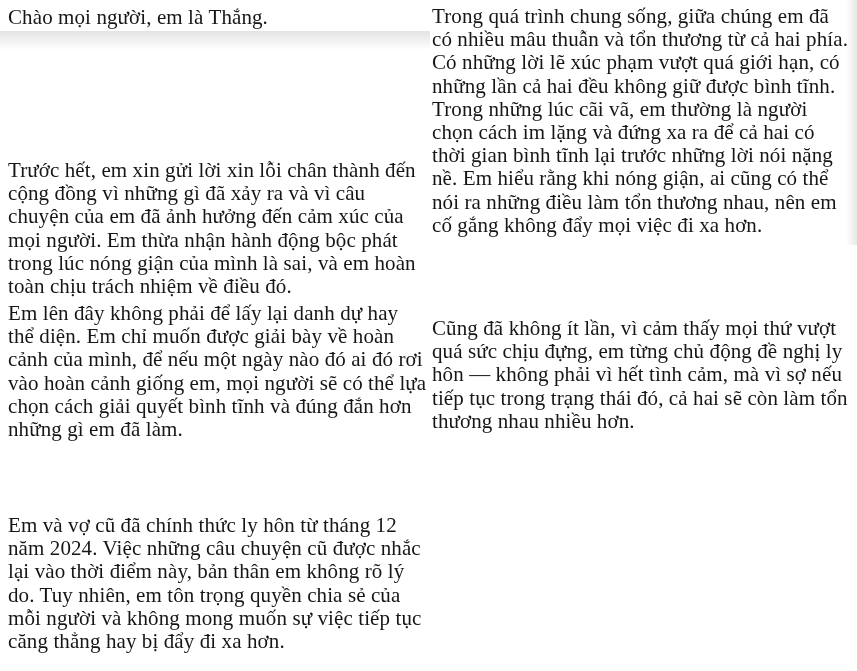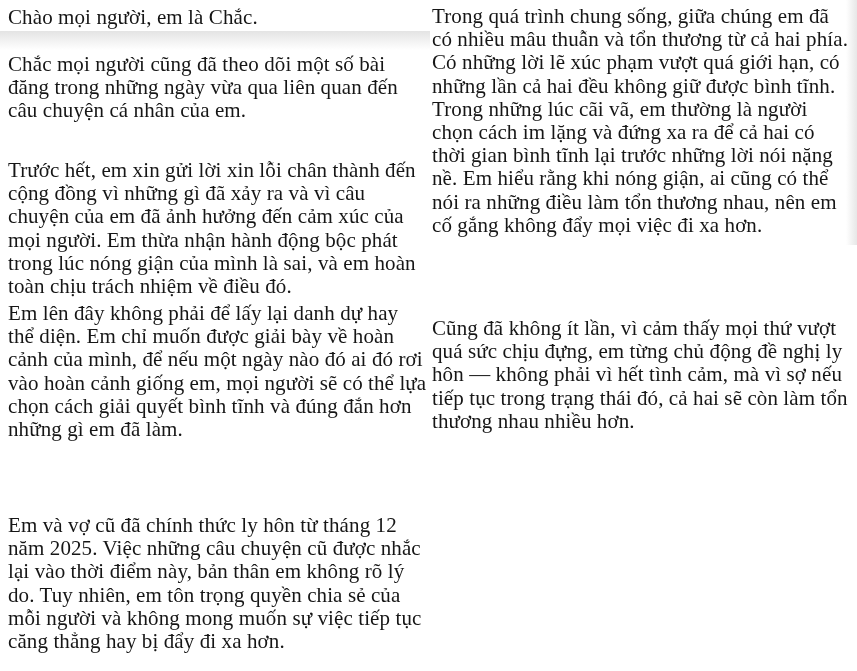--- a/index.html
+++ b/index.html
@@ -64,38 +64,35 @@
 </style>
 </head>
 <body>
 
 <div class="screen">
 
   <div class="band-artifact"></div>
   <div class="edge-artifact"></div>
 
   <div class="column left">
-    <p class="para lp1">Chào mọi người, em là Chắc.</p>
-    <p class="para lp2">Chắc mọi người cũng đã theo dõi một số bài
-đăng trong những ngày vừa qua liên quan đến
-câu chuyện cá nhân của em.</p>
+    <p class="para lp1">Chào mọi người, em là Thắng.</p>
     <p class="para lp3">Trước hết, em xin gửi lời xin lỗi chân thành đến
 cộng đồng vì những gì đã xảy ra và vì câu
 chuyện của em đã ảnh hưởng đến cảm xúc của
 mọi người. Em thừa nhận hành động bộc phát
 trong lúc nóng giận của mình là sai, và em hoàn
 toàn chịu trách nhiệm về điều đó.</p>
     <p class="para lp4">Em lên đây không phải để lấy lại danh dự hay
 thể diện. Em chỉ muốn được giải bày về hoàn
 cảnh của mình, để nếu một ngày nào đó ai đó rơi
 vào hoàn cảnh giống em, mọi người sẽ có thể lựa
 chọn cách giải quyết bình tĩnh và đúng đắn hơn
 những gì em đã làm.</p>
     <p class="para lp5">Em và vợ cũ đã chính thức ly hôn từ tháng 12
-năm 2025. Việc những câu chuyện cũ được nhắc
+năm 2024. Việc những câu chuyện cũ được nhắc
 lại vào thời điểm này, bản thân em không rõ lý
 do. Tuy nhiên, em tôn trọng quyền chia sẻ của
 mỗi người và không mong muốn sự việc tiếp tục
 căng thẳng hay bị đẩy đi xa hơn.</p>
   </div>
 
   <div class="column right">
     <p class="para rp1">Trong quá trình chung sống, giữa chúng em đã
 có nhiều mâu thuẫn và tổn thương từ cả hai phía.
 Có những lời lẽ xúc phạm vượt quá giới hạn, có

